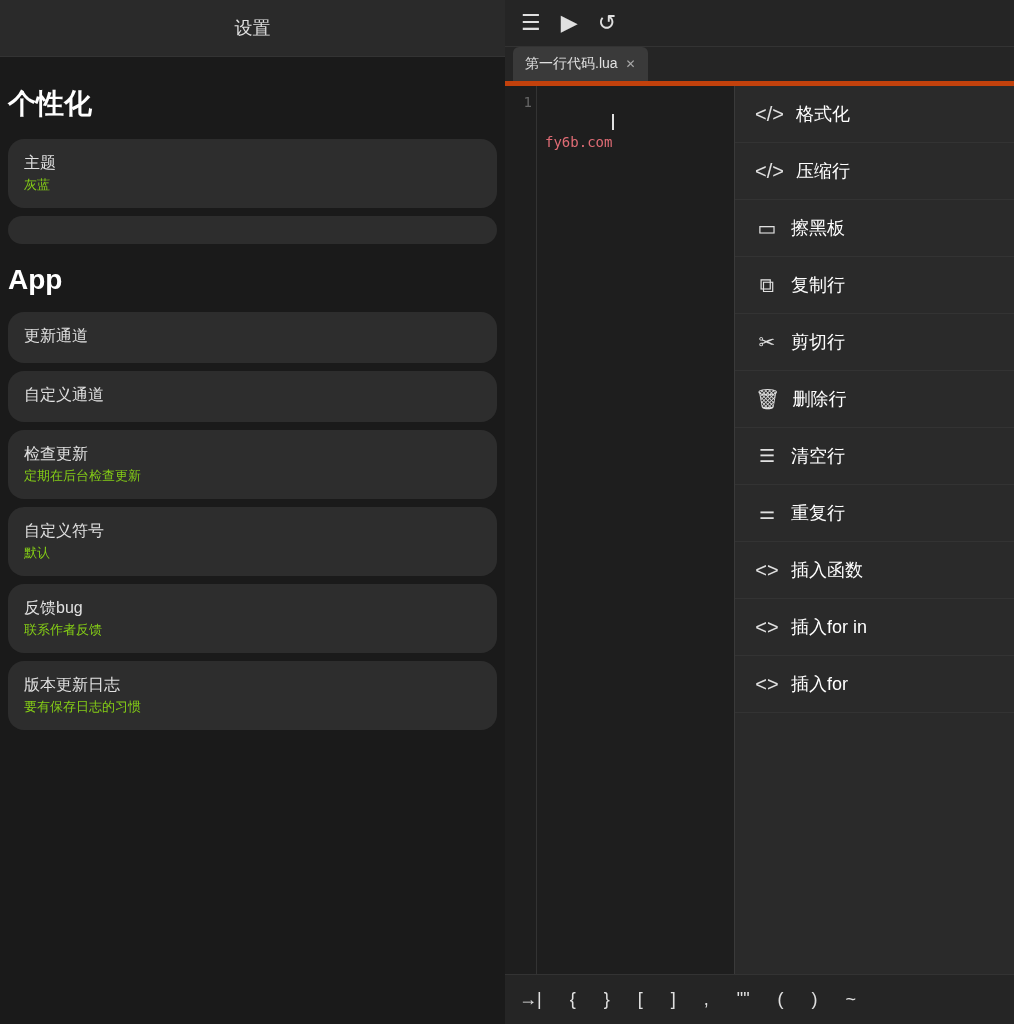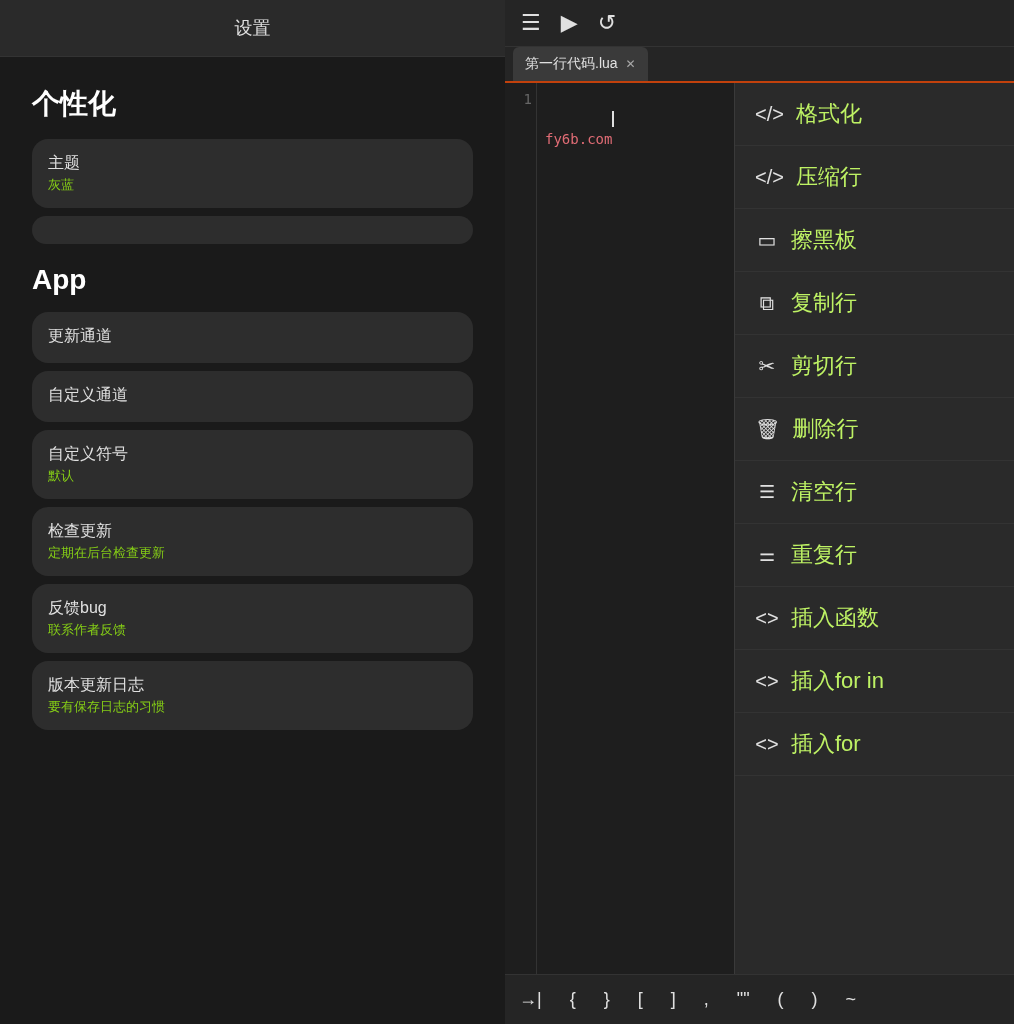--- a/index.html
+++ b/index.html
@@ -26,21 +26,21 @@
       background: #2a2a2a;
       padding: 16px 0;
       text-align: center;
       color: #e0e0e0;
       font-size: 18px;
       font-weight: 500;
       border-bottom: 1px solid #333;
     }
 
     .settings-content {
-      padding: 20px 32px;
+      padding: 20px 8px;
       overflow-y: auto;
     }
 
     .section-title {
       color: #ffffff;
       font-size: 28px;
       font-weight: bold;
       margin-bottom: 16px;
       margin-top: 8px;
     }
@@ -95,21 +95,21 @@
     .toolbar-icon {
       color: #e0e0e0;
       font-size: 22px;
       cursor: pointer;
     }
 
     .editor-tabs {
       background: #252525;
       display: flex;
       align-items: center;
-      border-bottom: 2px solid #c2410c;
+      border-bottom: 5px solid #c2410c;
       padding: 0 8px;
     }
 
     .editor-tab {
       background: #3a3a3a;
       color: #e0e0e0;
       padding: 8px 12px;
       border-radius: 6px 6px 0 0;
       font-size: 14px;
       display: flex;
@@ -214,22 +214,22 @@
     }
 
     .menu-icon {
       color: #e0e0e0;
       font-size: 20px;
       min-width: 24px;
       text-align: center;
     }
 
     .menu-label {
-      font-size: 22px;
-      color: #bef264;
+      font-size: 18px;
+      color: #ffffff;
     }
   </style>
 </head>
 <body>
 
 <div class="settings-panel">
   <div class="settings-header">
     <span>设置</span>
   </div>
   <div class="settings-content">
@@ -248,27 +248,27 @@
 
     <div class="settings-item">
       <div class="settings-item-title">更新通道</div>
     </div>
 
     <div class="settings-item">
       <div class="settings-item-title">自定义通道</div>
     </div>
 
     <div class="settings-item">
+      <div class="settings-item-title">检查更新</div>
+      <div class="settings-item-subtitle">定期在后台检查更新</div>
+    </div>
+
+    <div class="settings-item">
       <div class="settings-item-title">自定义符号</div>
       <div class="settings-item-subtitle">默认</div>
-    </div>
-
-    <div class="settings-item">
-      <div class="settings-item-title">检查更新</div>
-      <div class="settings-item-subtitle">定期在后台检查更新</div>
     </div>
 
     <div class="settings-item">
       <div class="settings-item-title">反馈bug</div>
       <div class="settings-item-subtitle">联系作者反馈</div>
     </div>
 
     <div class="settings-item">
       <div class="settings-item-title">版本更新日志</div>
       <div class="settings-item-subtitle">要有保存日志的习惯</div>

